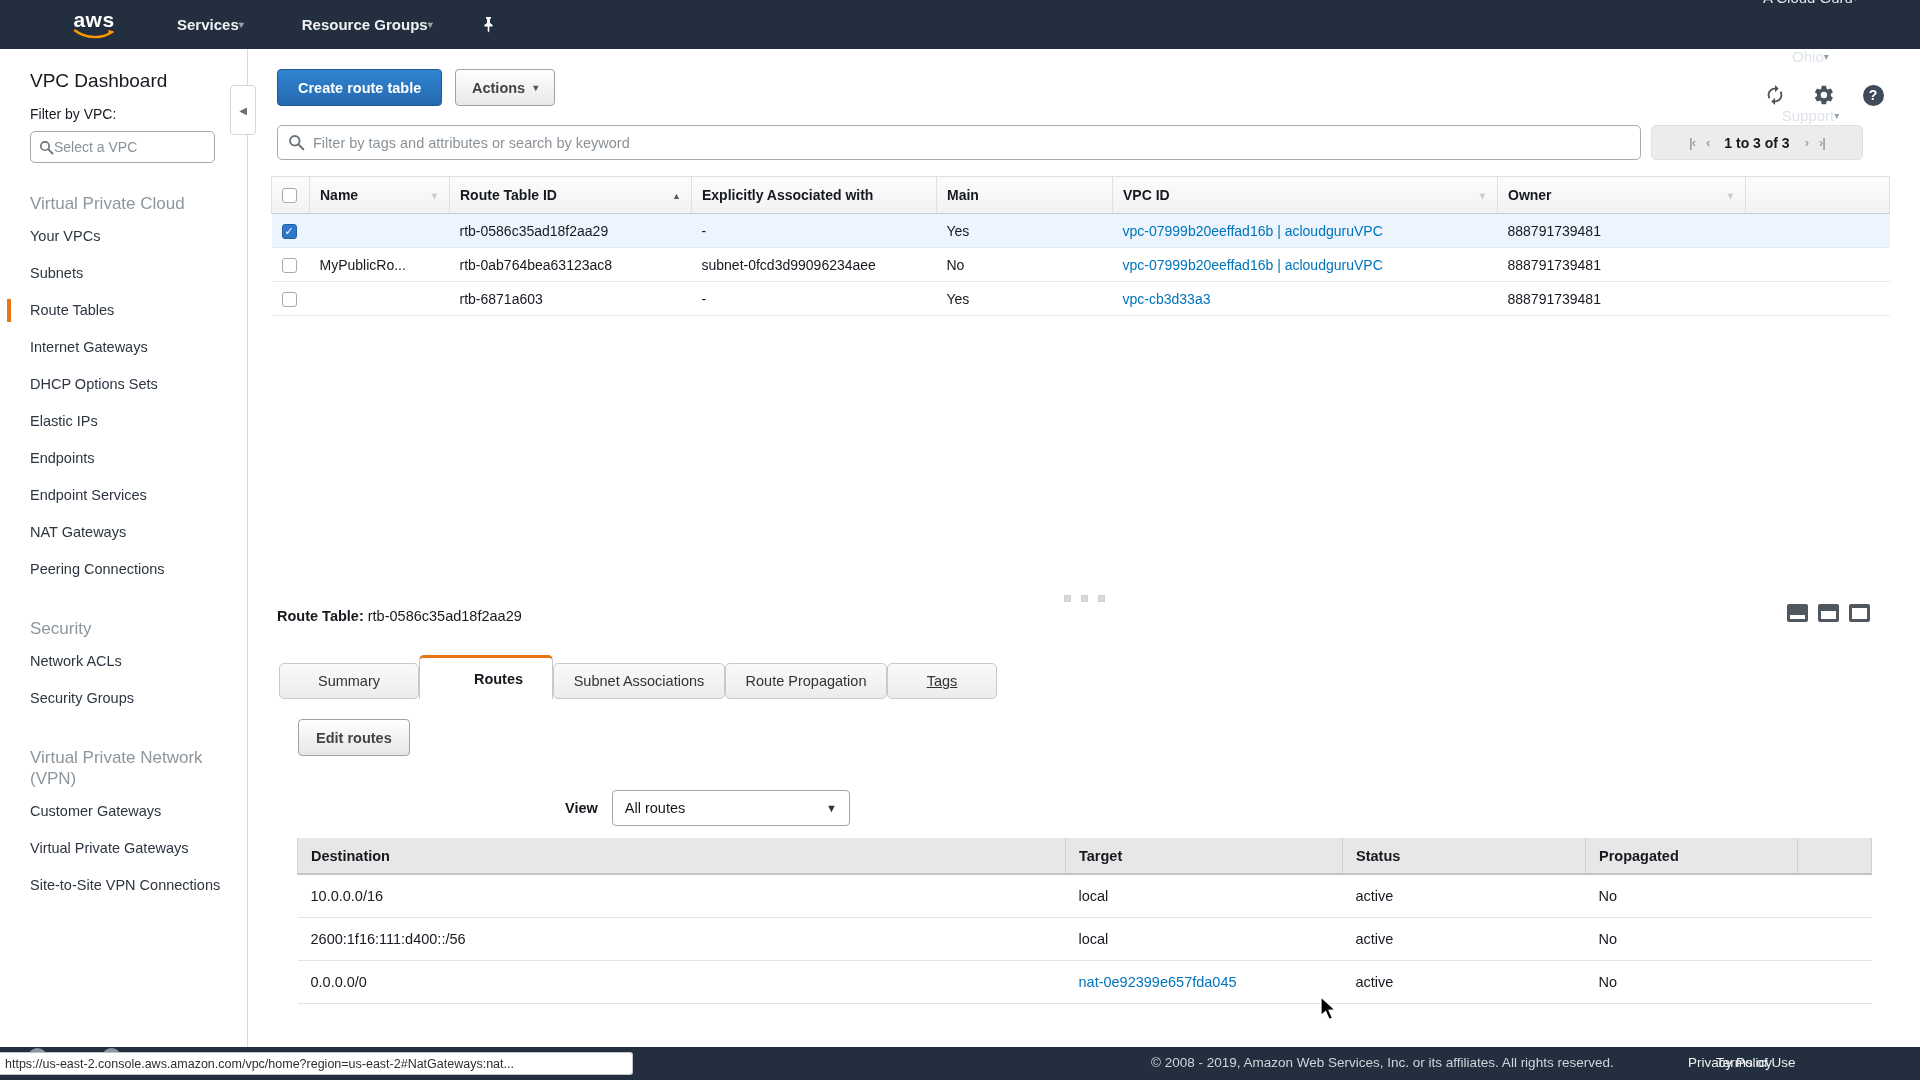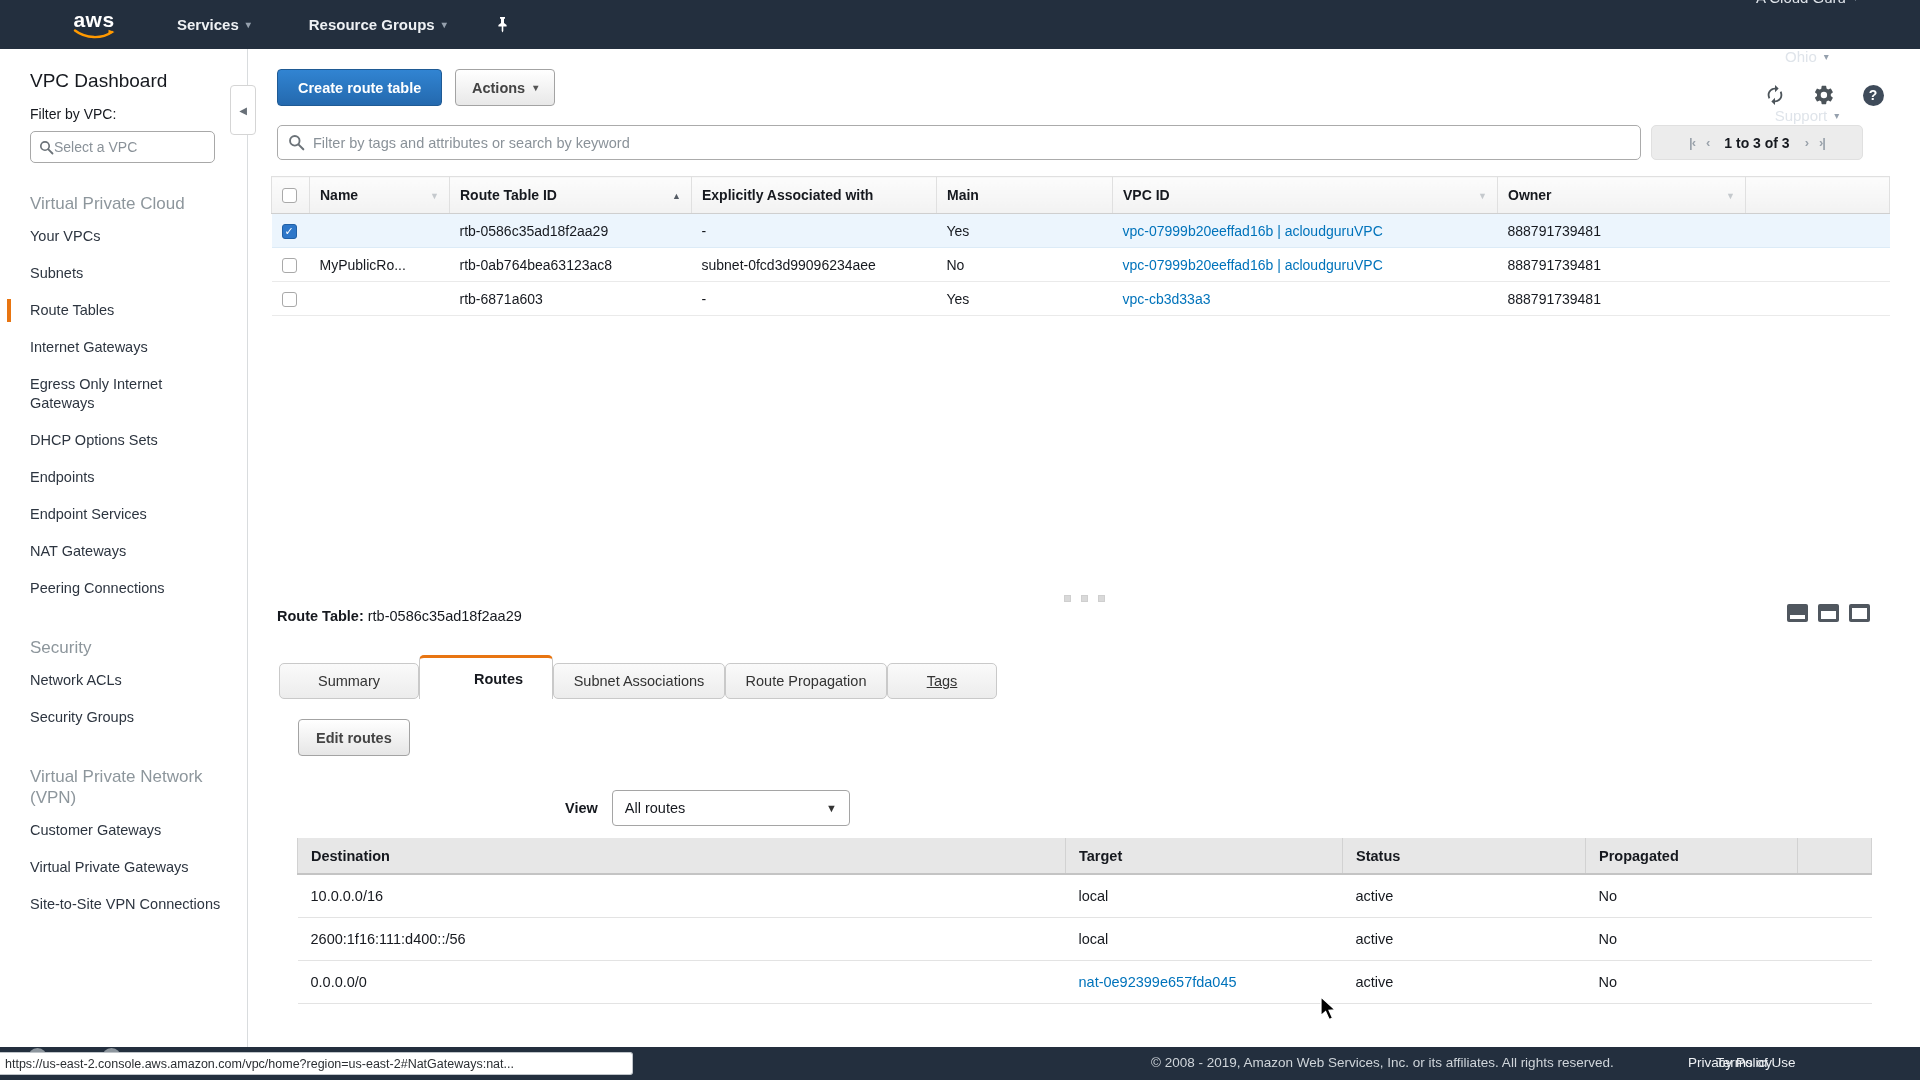--- a/index.html
+++ b/index.html
@@ -14,21 +14,21 @@
   a { text-decoration: none; }
 
   
   .topnav {
     position:absolute; top:0; left:0; width:1920px; height:49px;
     background:#232f3e; display:flex; align-items:center;
     color:#e9edf1; font-size:15px; z-index:10;
   }
   .aws-logo { margin-left:73px; display:flex; flex-direction:column; align-items:center; cursor:default; }
   .aws-logo .aws-word { font-weight:bold; font-size:21px; color:#fff; letter-spacing:0.5px; line-height:18px; }
-  .nav-item { display:flex; align-items:center; gap:7px; font-weight:bold; color:#eef1f4; }
+  .nav-item { display:flex; align-items:center; font-weight:bold; color:#eef1f4; }
   .nav-item.svc { margin-left:62px; }
   .nav-item.rg  { margin-left:58px; }
   .chev { font-size:10px; color:#95a0ad; }
   .pin-wrap { margin-left:48px; display:flex; align-items:center; }
   .nav-right { margin-left:auto; margin-right:62px; display:flex; align-items:center; gap:42px;flex-direction:column; }
   .nav-right .nav-item { font-weight:normal; color:#dfe4ea; }
   .bell-wrap { display:flex; align-items:center; }
 
   
   .sidebar {
@@ -254,22 +254,22 @@
       <line x1="12.5" y1="12.5" x2="18" y2="18" stroke="#6b7278" stroke-width="2.4" stroke-linecap="round"></line>
     </svg>
     <input type="text" placeholder="Select a VPC" style="">
   </div>
   <div>
       <div class="sb-header">Virtual Private Cloud</div>
       <div class="sb-item">Your VPCs</div>
       <div class="sb-item">Subnets</div>
       <div class="sb-item active">Route Tables</div>
       <div class="sb-item">Internet Gateways</div>
-      <div class="sb-item">Egress Only Internet Gateways</div>
       <div class="sb-item">DHCP Options Sets</div>
+      <div class="sb-item">Elastic IPs</div>
       <div class="sb-item">Endpoints</div>
       <div class="sb-item">Endpoint Services</div>
       <div class="sb-item">NAT Gateways</div>
       <div class="sb-item">Peering Connections</div>
       <div class="sb-header">Security</div>
       <div class="sb-item">Network ACLs</div>
       <div class="sb-item">Security Groups</div>
       <div class="sb-header">Virtual Private Network (VPN)</div>
       <div class="sb-item">Customer Gateways</div>
       <div class="sb-item">Virtual Private Gateways</div>

